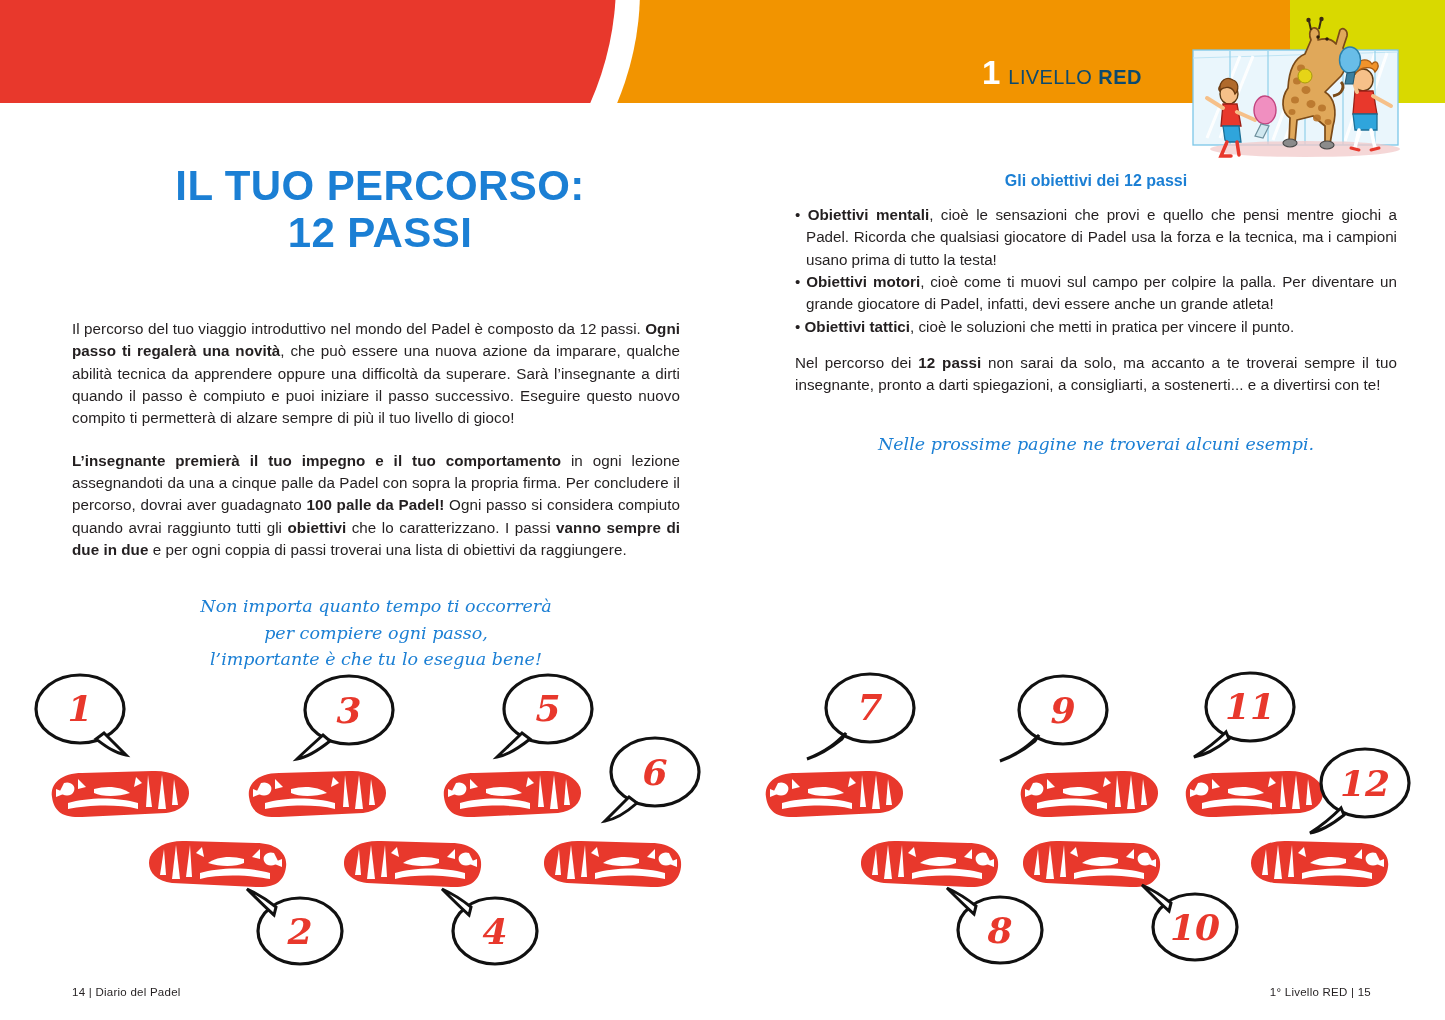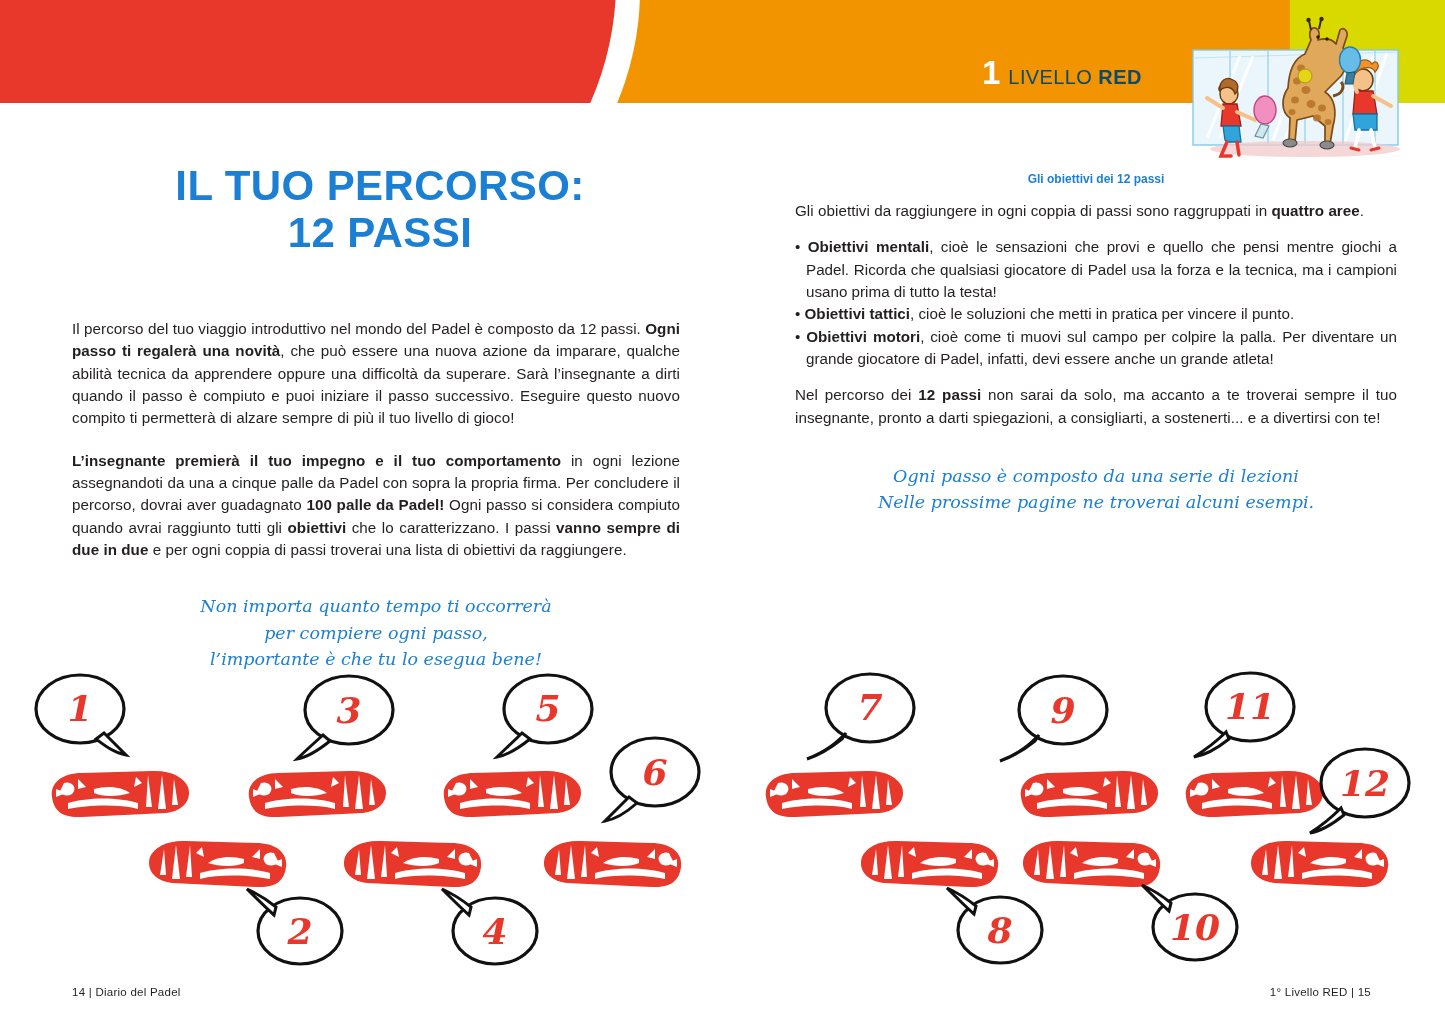--- a/index.html
+++ b/index.html
@@ -38,21 +38,21 @@
   .title-wrap{position:absolute;left:100px;top:162px;width:560px;}
   .title-l2{text-align:center;}
 
   p.body{font-size:15.2px;line-height:1.47;text-align:justify;margin:0 0 14px 0;
       letter-spacing:.05px;}
   p.body b{font-weight:bold;}
 
   .hand{color:#1B7FD4;font-family:"DejaVu Serif",serif;font-style:italic;
      font-size:17.5px;line-height:1.5;text-align:center;}
 
-  h2.sub{color:#1B7FD4;font-weight:bold;font-size:12px;text-align:center;margin:0 0 14px 0;}
+  h2.sub{color:#1B7FD4;font-weight:bold;font-size:16px;text-align:center;margin:0 0 14px 0;}
 
   ul.bullets{list-style:none;margin:0 0 14px 0;padding:0;}
   ul.bullets li{font-size:15.2px;line-height:1.47;text-align:justify;
      padding-left:11px;text-indent:-11px;margin-bottom:0;}
   ul.bullets li b{font-weight:bold;}
   ul.bullets li:before{content:"\2022\00a0";}
 
   
   .footer{position:absolute;bottom:22px;font-size:11.5px;color:#231f20;letter-spacing:.25px;}
   .footer-l{left:72px;}
@@ -185,32 +185,30 @@
   <div class="hand" style="margin-top:32px;">
     <div>Non importa quanto tempo ti occorrerà</div>
     <div>per compiere ogni passo,</div>
     <div>l’importante è che tu lo esegua bene!</div>
   </div>
 </div>
 
 <div class="col col-right" style="top:172px;">
   <h2 class="sub">Gli obiettivi dei 12 passi</h2>
 
-  <p class="body"><span>Gli obiettivi da raggiungere in ogni coppia di passi sono raggruppati in </span><b>quattro aree</b><span>.</span></p>
 
   <ul class="bullets">
     <li><b>Obiettivi mentali</b><span>, cioè le sensazioni che provi e quello che pensi mentre giochi a Padel. Ricorda che qualsiasi giocatore di Padel usa la forza e la tecnica, ma i campioni usano prima di tutto la testa!</span></li>
+    <li><b>Obiettivi motori</b><span>, cioè come ti muovi sul campo per colpire la palla. Per diventare un grande giocatore di Padel, infatti, devi essere anche un grande atleta!</span></li>
     <li><b>Obiettivi tattici</b><span>, cioè le soluzioni che metti in pratica per vincere il punto.</span></li>
-    <li><b>Obiettivi motori</b><span>, cioè come ti muovi sul campo per colpire la palla. Per diventare un grande giocatore di Padel, infatti, devi essere anche un grande atleta!</span></li>
   </ul>
 
   <p class="body" style=""><span>Nel percorso dei </span><b>12 passi</b><span> non sarai da solo, ma accanto a te troverai sempre il tuo insegnante, pronto a darti spiegazioni, a consigliarti, a sostenerti... e a divertirsi con te!</span></p>
 
   <div class="hand" style="margin-top:34px;">
-    <div>Ogni passo è composto da una serie di lezioni</div>
     <div>Nelle prossime pagine ne troverai alcuni esempi.</div>
   </div>
 </div>
 
 <svg style="position:absolute;left:0;top:655px;width:1445px;height:320px;" viewBox="0 0 1445 320">
   <defs>
 
     <g id="soleR">
       <path d="M4 30 C2 16 14 6 34 6 L104 4 C122 3 136 10 140 20 C144 32 136 44 118 46
                L34 50 C14 51 6 44 4 30 Z" fill="#E8382C"></path>

